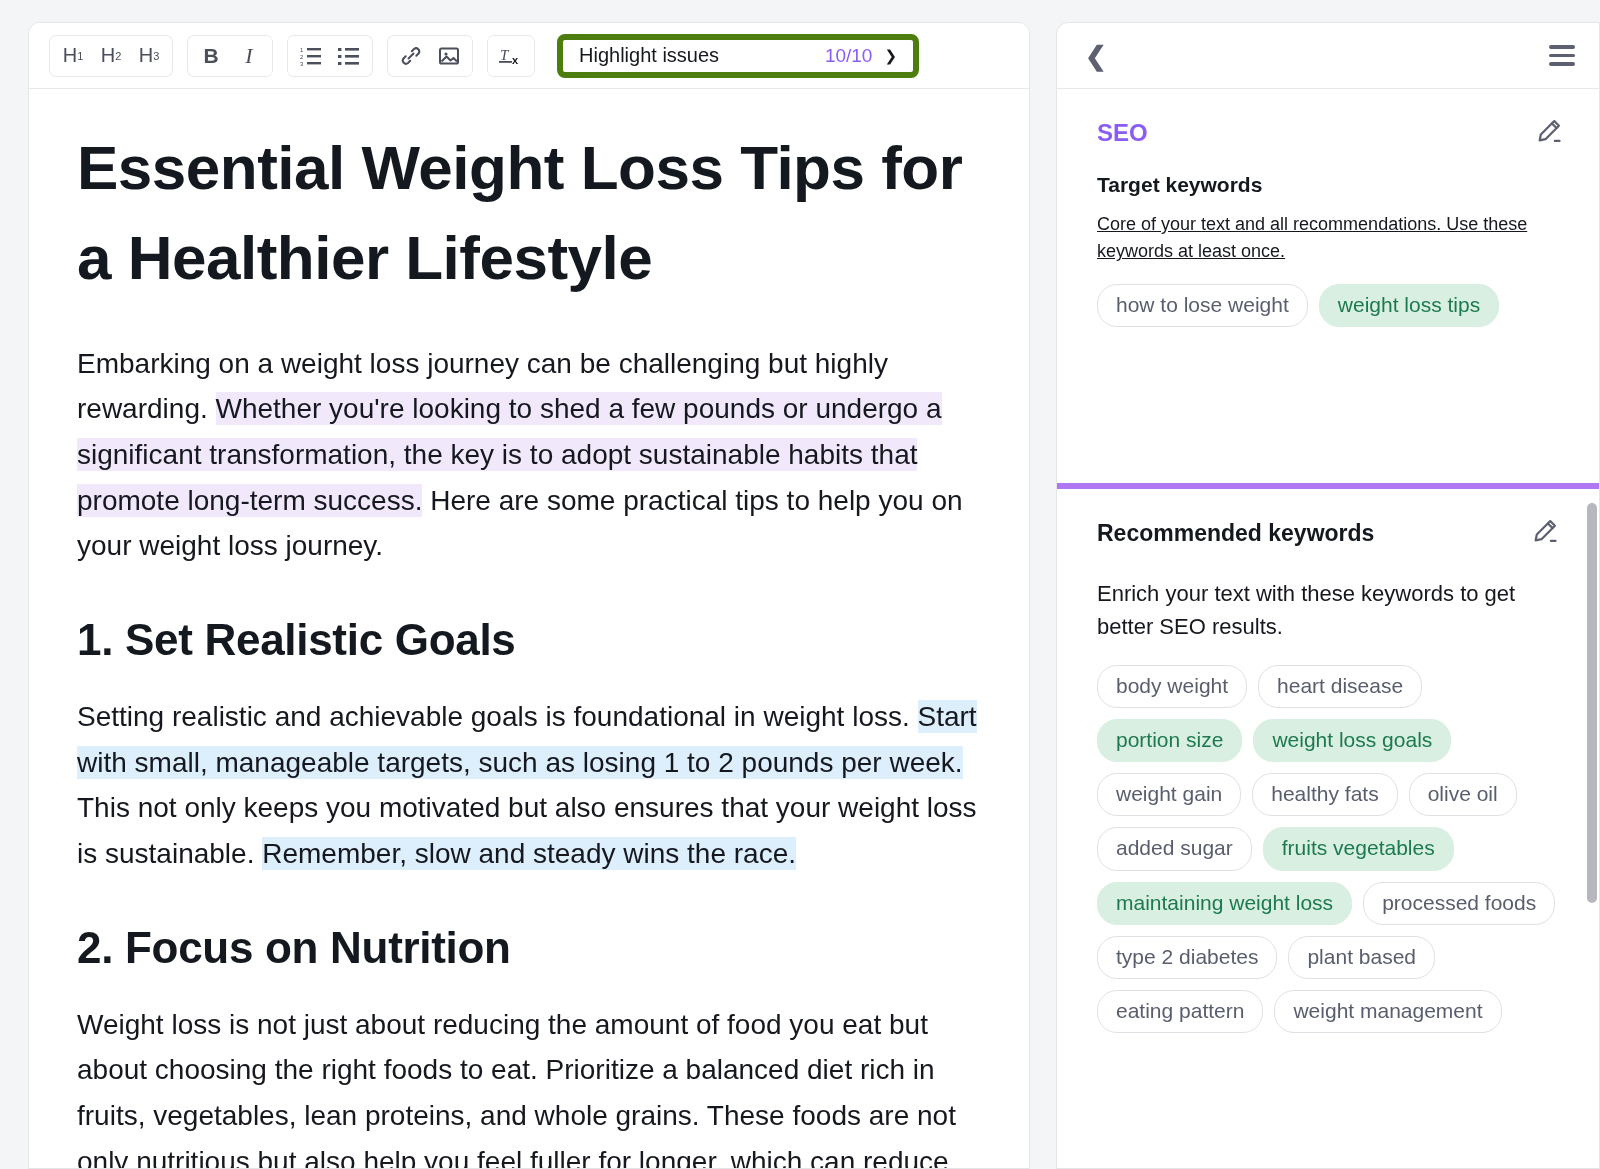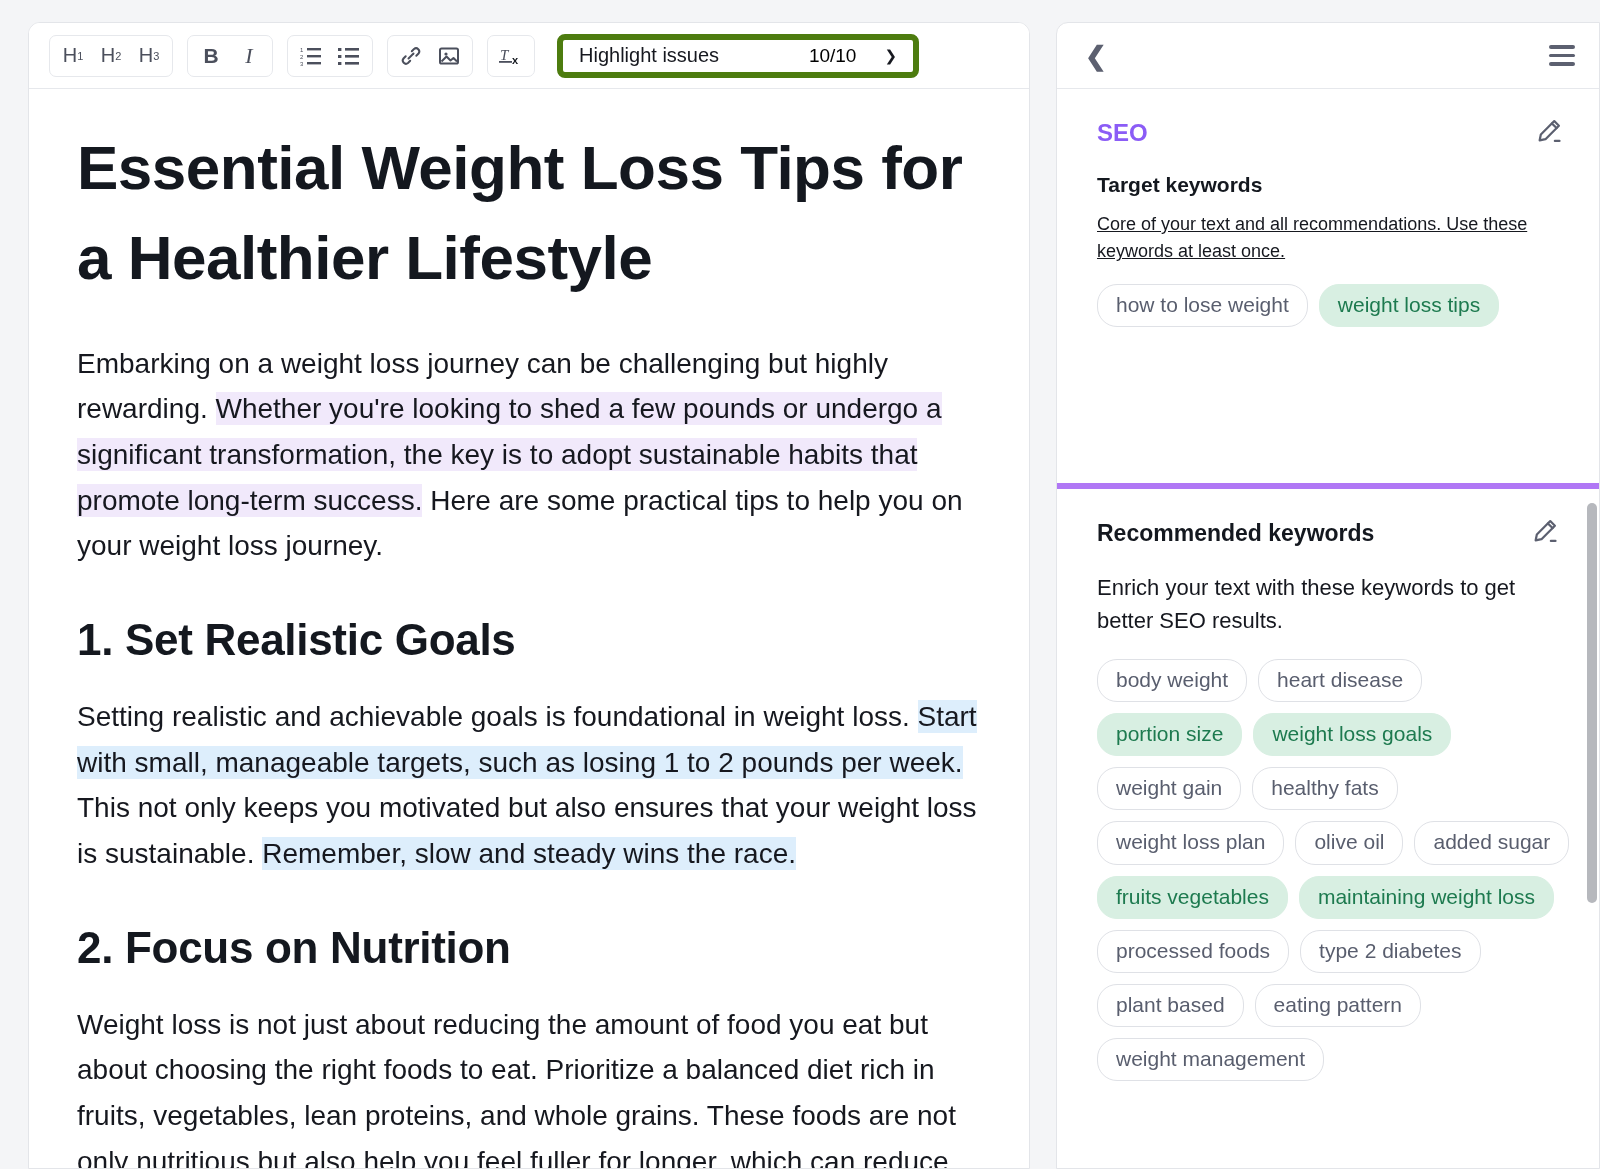--- a/index.html
+++ b/index.html
@@ -57,21 +57,21 @@
     height: 44px;
     width: 362px;
     border: 6px solid #4d7c0f;
     border-radius: 8px;
     display: flex; align-items: center;
     padding: 0 16px;
     background: #fff;
     cursor: pointer;
   }
   .hl-label { font-size: 20px; color: #16181f; flex: 1; }
-  .hl-count { font-size: 19px; color: #000000; margin-right: 28px; }
+  .hl-count { font-size: 19px; color: #8b5cf6; margin-right: 12px; }
   .chev { color: #16181f; font-size: 15px; }
 
   .doc {
     padding: 34px 48px 0 48px;
     height: calc(100% - 66px);
     overflow: hidden;
   }
   .doc h1 {
     font-size: 62px;
     line-height: 1.45;
@@ -150,21 +150,21 @@
     overflow: hidden;
   }
   .rec-inner {
     position: absolute;
     inset: 0;
     padding: 28px 40px 0 40px;
     overflow: hidden;
   }
   .rec-head {
     display: flex; align-items: center; justify-content: space-between;
-    margin-bottom: 22px; padding-right: 14px;
+    margin-bottom: 28px; padding-right: 14px;
   }
   .rec-title { font-size: 23px; font-weight: bold; color: #14181f; }
   .rec-desc { font-size: 22px; line-height: 1.5; color: #16181f; margin-bottom: 22px; max-width: 420px; margin-top: 8px; }
   .sbar {
     position: absolute;
     right: 16px; top: 14px;
     width: 10px; height: 400px;
     background: #b6b8bd;
     border-radius: 6px;
   }
@@ -308,21 +308,20 @@
           </span>
         </div>
         <div class="rec-desc">Enrich your text with these keywords to get better SEO results.</div>
         <div class="pills" id="rec-pills">
             <span class="pill plain">body weight</span>
             <span class="pill plain">heart disease</span>
             <span class="pill used">portion size</span>
             <span class="pill used">weight loss goals</span>
             <span class="pill plain">weight gain</span>
             <span class="pill plain">healthy fats</span>
-            <span class="pill plain">weight loss plan</span>
             <span class="pill plain">olive oil</span>
             <span class="pill plain">added sugar</span>
             <span class="pill used">fruits vegetables</span>
             <span class="pill used">maintaining weight loss</span>
             <span class="pill plain">processed foods</span>
             <span class="pill plain">type 2 diabetes</span>
             <span class="pill plain">plant based</span>
             <span class="pill plain">eating pattern</span>
             <span class="pill plain">weight management</span>
           </div>

